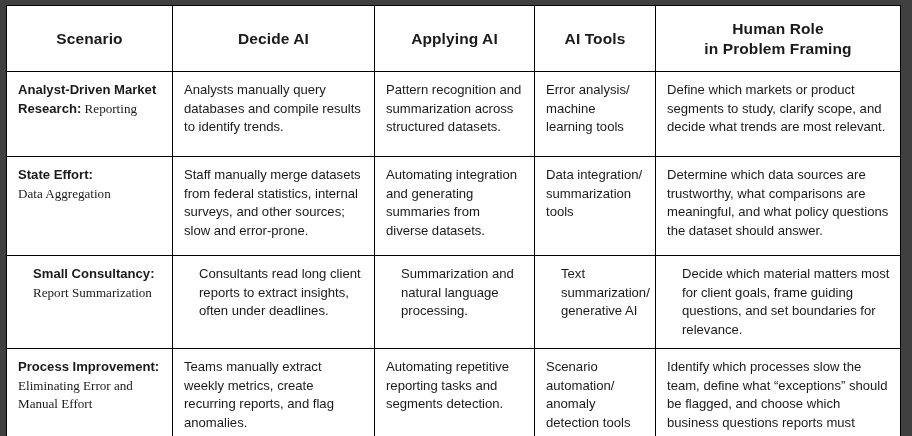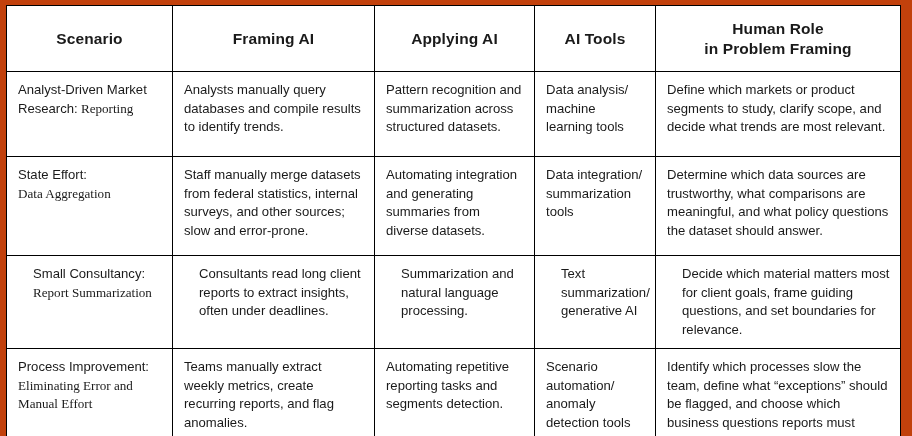--- a/index.html
+++ b/index.html
@@ -12,21 +12,21 @@
     height: 436px;
     font-family: "Liberation Sans", sans-serif;
     color: #1a1a1a;
     overflow: hidden;
   }
 
   .page {
     position: relative;
     width: 912px;
     height: 436px;
-    background: #c2410c;
+    background: #404040;
     box-sizing: border-box;
   }
 
   .comparison-table {
     position: absolute;
     left: 6px;
     top: 5px;
     width: 894px;
     border-collapse: collapse;
     table-layout: fixed;
@@ -67,21 +67,21 @@
     padding: 9px 10px 9px 11px;
   }
 
   .comparison-table tbody tr.r1 td { height: 66px; }
   .comparison-table tbody tr.r2 td { height: 80px; }
   .comparison-table tbody tr.r3 td { height: 67px; padding-left: 26px; }
   .comparison-table tbody tr.r4 td { height: 80px; }
 
   .scenario-cell { padding-left: 12px; }
   .scenario-title {
-    font-weight: normal;
+    font-weight: bold;
   }
   .scenario-sub {
     font-weight: normal;
     font-family: Liberation Serif, serif;
   }
   .cell-text {
     white-space: pre-line;
   }
 </style>
 </head>
@@ -94,35 +94,35 @@
       <col class="c-scenario">
       <col class="c-before">
       <col class="c-applying">
       <col class="c-tools">
       <col class="c-human">
     </colgroup>
 
     <thead>
       <tr>
         <th>Scenario</th>
-        <th>Framing AI</th>
+        <th>Decide AI</th>
         <th>Applying AI</th>
         <th>AI Tools</th>
         <th>Human Role
 in Problem Framing</th>
       </tr>
     </thead>
 
     <tbody>
 
       <tr class="r1">
         <td class="scenario-cell"><span class="scenario-title">Analyst-Driven Market Research:</span><span class="scenario-sub"> Reporting</span></td>
         <td><span class="cell-text">Analysts manually query databases and compile results to identify trends.</span></td>
         <td><span class="cell-text">Pattern recognition and summarization across structured datasets.</span></td>
-        <td><span class="cell-text">Data analysis/ machine learning tools</span></td>
+        <td><span class="cell-text">Error analysis/ machine learning tools</span></td>
         <td><span class="cell-text">Define which markets or product segments to study, clarify scope, and decide what trends are most relevant.</span></td>
       </tr>
 
       <tr class="r2">
         <td class="scenario-cell"><span class="scenario-title">State Effort:</span><br><span class="scenario-sub">Data Aggregation</span></td>
         <td><span class="cell-text">Staff manually merge datasets from federal statistics, internal surveys, and other sources; slow and error-prone.</span></td>
         <td><span class="cell-text">Automating integration and generating summaries from diverse datasets.</span></td>
         <td><span class="cell-text">Data integration/ summarization tools</span></td>
         <td><span class="cell-text">Determine which data sources are trustworthy, what comparisons are meaningful, and what policy questions the dataset should answer.</span></td>
       </tr>

